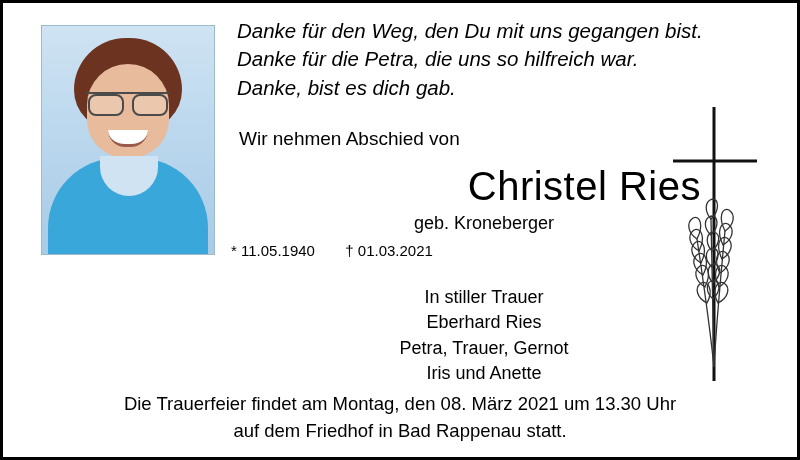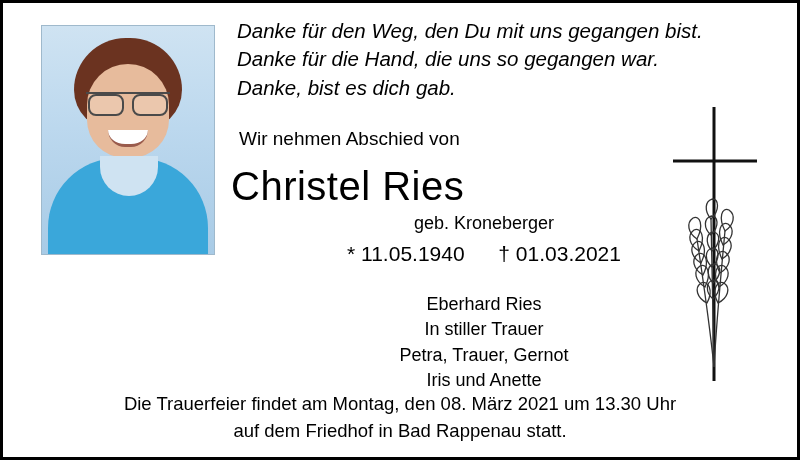--- a/index.html
+++ b/index.html
@@ -139,35 +139,35 @@
     font-size: 19px;
     margin-top: 26px;
     text-align: left;
     padding-left: 8px;
   }
 
   .name {
     font-size: 40px;
     letter-spacing: 0.5px;
     margin-top: 14px;
-    text-align: left;
-    padding-right: 24px;
+    text-align: right;
+    padding-right: 96px;
   }
 
   .maiden {
     font-size: 18px;
     margin-top: 4px;
     text-align: center;
     padding-right: 60px;
   }
 
   .dates {
-    font-size: 21px;
+    font-size: 15px;
     margin-top: 8px;
-    text-align: center;
+    text-align: left;
     padding-right: 60px;
     white-space: nowrap;
   }
   .dates .sep { display: inline-block; width: 22px; }
 
   .mourners {
     margin-top: 26px;
     font-size: 18px;
     line-height: 1.42;
     text-align: center;
@@ -210,38 +210,38 @@
         <div class="glasses"></div>
         <div class="mouth"></div>
         <div class="collar"></div>
       </div>
     </div>
 
     <div class="text-col">
 
       <div class="verse">
         <div>Danke für den Weg, den Du mit uns gegangen bist.</div>
-        <div>Danke für die Hand, die uns so gegangen war.</div>
+        <div>Danke für die Petra, die uns so hilfreich war.</div>
         <div>Danke, bist es dich gab.</div>
       </div>
 
       <div class="farewell">Wir nehmen Abschied von</div>
 
       <div class="name">Christel Ries</div>
       <div class="maiden">geb. Kroneberger</div>
 
       <div class="dates">
         <span>* 11.05.1940</span>
         <span class="sep"></span>
         <span>† 01.03.2021</span>
       </div>
 
       <div class="mourners">
+        <div>In stiller Trauer</div>
         <div>Eberhard Ries</div>
-        <div>In stiller Trauer</div>
         <div>Petra, Trauer, Gernot</div>
         <div>Iris und Anette</div>
       </div>
 
     </div>
 
     <div class="motif">
       <svg width="110" height="290" viewBox="0 0 110 290" xmlns="http://www.w3.org/2000/svg">
 
         <g stroke="#111111" stroke-width="3" fill="none">

